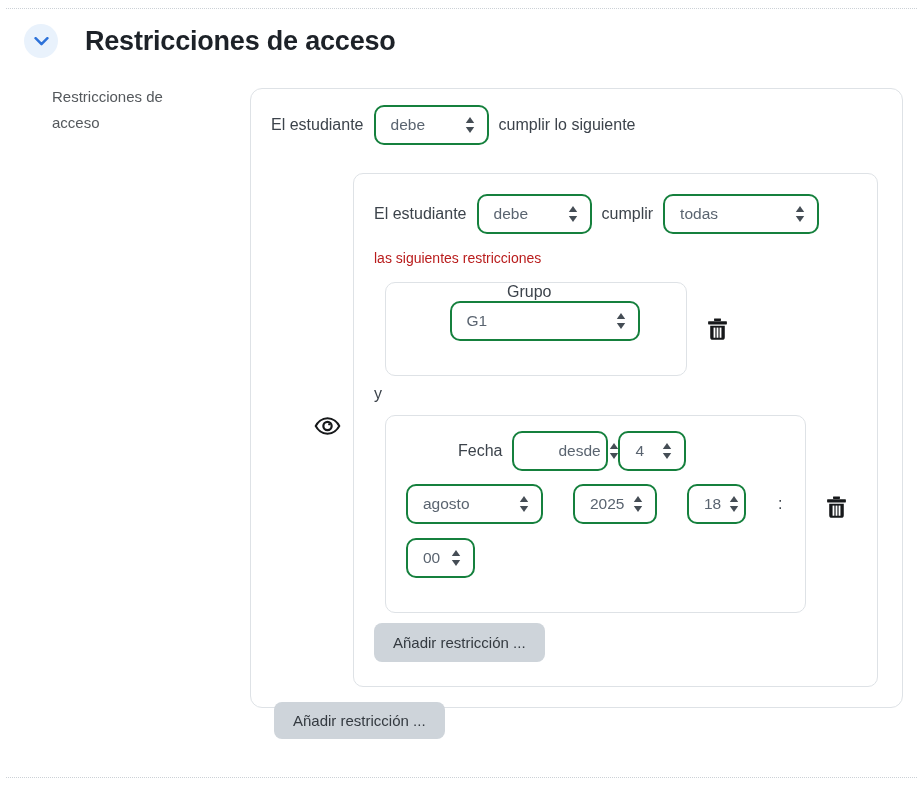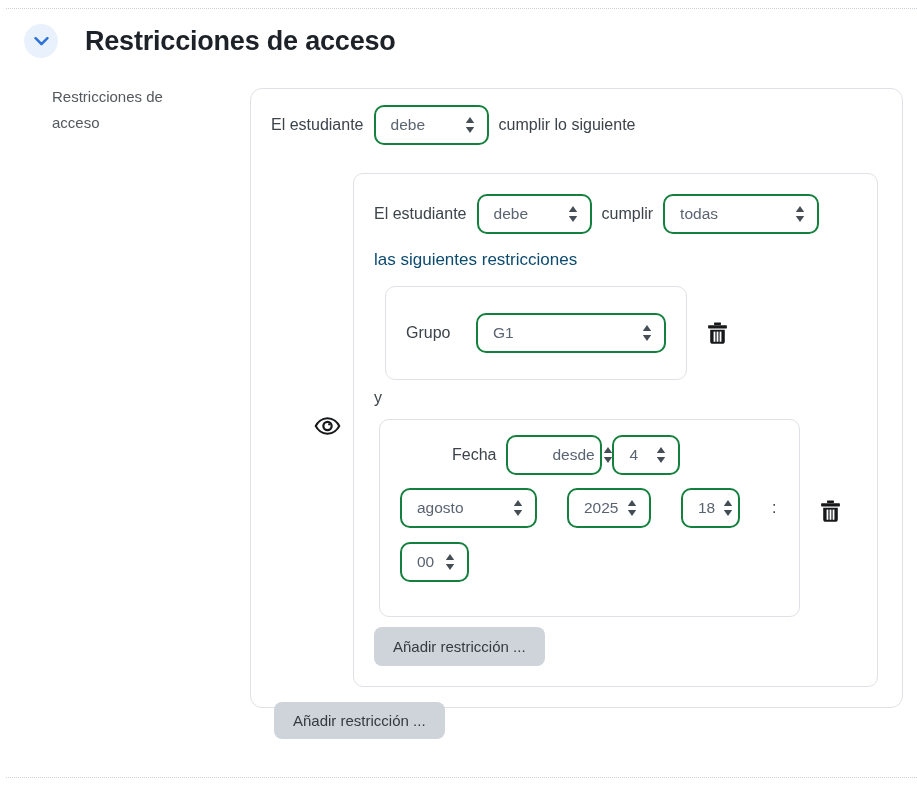--- a/index.html
+++ b/index.html
@@ -65,35 +65,35 @@
   .w96  { width: 96px; padding-left: 44px; }  .w68  { width: 68px; }  .w137 { width: 137px; }
   .w84  { width: 84px; }  .w59  { width: 59px; }  .w69  { width: 69px; }
 
   
   .nested-panel {
     position: absolute; left: 102px; top: 84px;
     width: 525px; height: 514px;
     border: 1px solid #dee2e6; border-radius: 10px;
     padding: 20px; background: #fff;
   }
-  .ntext { margin-top: 16px; font-size: 17px; color: #0c4a6e; }
+  .ntext { margin-top: 16px; font-size: 14px; color: #b91c1c; }
   .cond-row { display: flex; align-items: center; }
   .group-row { margin-top: 16px; }
   .group-card {
     margin-left: 11px; width: 302px; height: 94px;
     border: 1px solid #dee2e6; border-radius: 10px;
-    display: flex; align-items: center; padding: 0 20px;
+    display: flex; align-items: center; padding: 0 20px; flex-direction: column;
   }
   .group-card .glabel { width: 58px; font-size: 16px; color: #3c434b; }
   .group-card .sel { margin-left: 17px; }
   .joiner { margin-top: 6px; font-size: 16px; color: #3c434b; line-height: 24px; }
 
   .date-row { margin-top: 9px; display: flex; align-items: flex-start; }
   .date-card {
-    margin-left: 5px; width: 421px; height: 198px;
+    margin-left: 11px; width: 421px; height: 198px;
     border: 1px solid #dee2e6; border-radius: 10px;
     padding: 15px 20px;
   }
   .frow1 { margin-left: 52px; }
   .frow2 { margin-top: 13px; gap: 30px; }
   .frow3 { margin-top: 14px; }
   .colon { font-size: 16px; color: #3c434b; margin-left: 2px; }
 
   .icon-btn {
     background: none; border: none; padding: 0; cursor: pointer;

